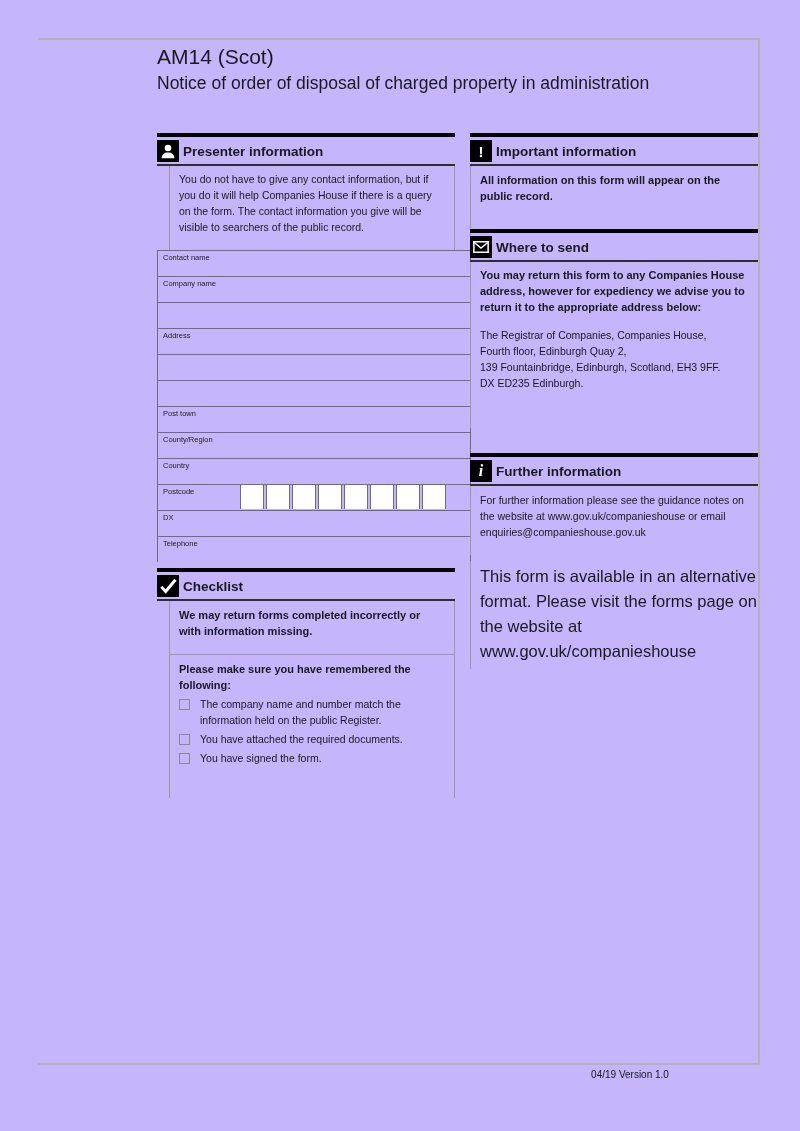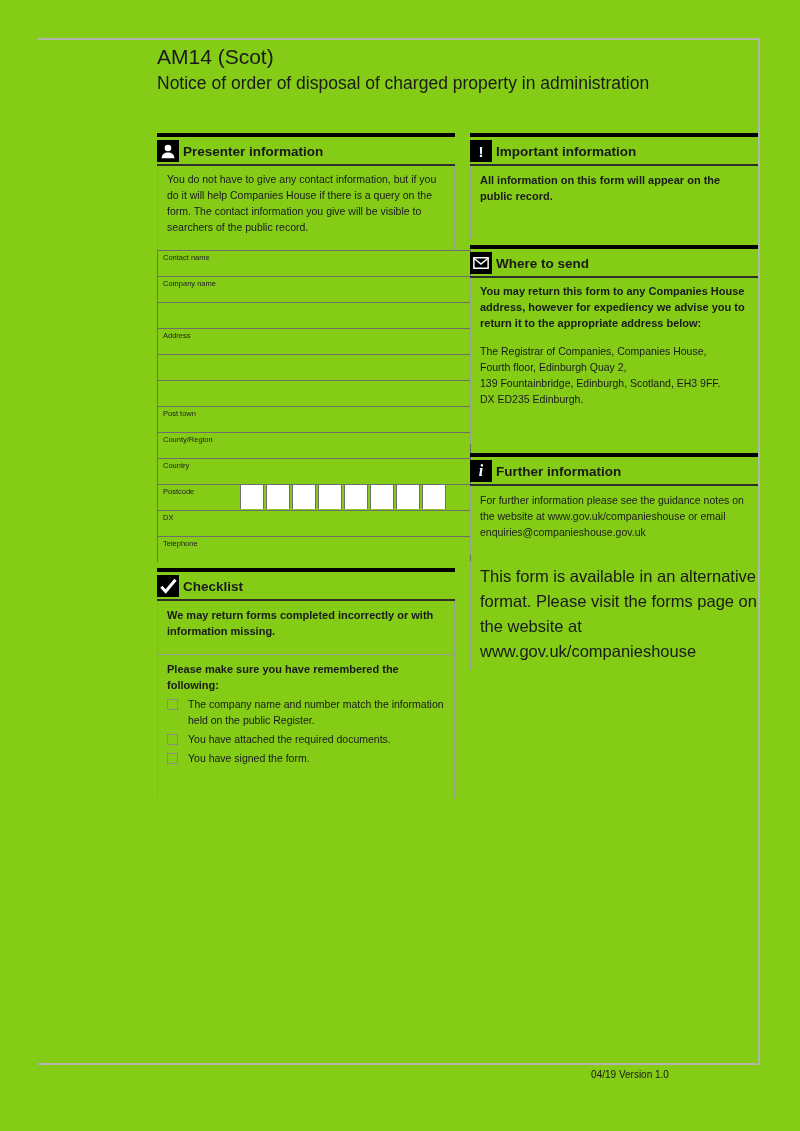--- a/index.html
+++ b/index.html
@@ -1,34 +1,34 @@
 <!DOCTYPE html>
 <html><head>
 <meta charset="utf-8">
 <style>
   html,body{margin:0;padding:0;background:#fff;}
-  .page{position:relative;width:800px;height:1131px;background:#84cc16;
+  .page{position:relative;width:800px;height:1131px;background:#c4b5fd;
         font-family:"Liberation Sans",sans-serif;color:#1a1a1a;overflow:hidden;}
   .hline{position:absolute;background:#b3b3b3;height:2px;}
   .vline{position:absolute;background:#b3b3b3;width:2px;}
   .title-wrap{position:absolute;left:157px;top:44px;width:620px;}
   .form-code{font-size:21px;line-height:25px;font-weight:400;}
   .form-title{font-size:17.5px;line-height:23px;font-weight:400;margin-top:3px;}
   .col{position:absolute;}
   .sec-bar{height:4px;background:#000;}
   .sec-head{display:flex;align-items:center;gap:4px;padding:3px 0 2px 0;
             border-bottom:2px solid #2e2e2e;}
   .icon-box{width:22px;height:22px;background:#000;color:#fff;display:flex;
             align-items:center;justify-content:center;flex:0 0 auto;}
   .icon-box .glyph{font-weight:bold;font-size:15px;line-height:1;}
   .icon-box .iglyph{font-family:"Liberation Serif",serif;font-style:italic;
             font-weight:bold;font-size:16px;line-height:1;}
   .sec-title{font-weight:bold;font-size:13.5px;}
   .block{border-left:1px solid #9a9a9a;padding:5px 9px;font-size:10.5px;line-height:16px;}
-  .block.rb{border-right:1px solid #9a9a9a;}
+  .block.rb{border-right:1px solid #9a9a9a;margin-left:12px;}
   .bold{font-weight:bold;font-size:11px;}
   .fields{position:absolute;left:0;width:314px;}
   .field-row{position:relative;height:26px;border:1px solid #6e6e6e;border-bottom:none;
              box-sizing:border-box;}
   .f-label{position:absolute;left:5px;top:2px;font-size:7.5px;color:#222;}
   .pc-box{position:absolute;top:-1px;height:25px;width:24px;box-sizing:border-box;
           border:1px solid #6e6e6e;border-bottom:none;background:#fff;}
   .chk-item{display:flex;margin-top:3px;}
   .chk-box{width:9px;height:9px;border:1px solid #8a8a8a;margin:3px 10px 0 0;flex:0 0 auto;}
   .addr{margin-top:12px;}
@@ -148,21 +148,21 @@
       <div class="sec-bar"></div>
       <div class="sec-head">
         <span class="icon-box">
           <span class="glyph">!</span>
         </span>
         <span class="sec-title">Important information</span>
       </div>
       <div class="block bold" style="height:62px;padding-top:6px;">All information on this form will appear on the public record.</div>
     </div>
 
-    <div style="position:absolute;left:0;top:112px;width:288px;">
+    <div style="position:absolute;left:0;top:96px;width:288px;">
       <div class="sec-bar"></div>
       <div class="sec-head">
         <span class="icon-box">
           <svg width="18" height="18" viewBox="0 0 24 24" fill="none" stroke="#fff" stroke-width="2">
             <rect x="2.5" y="5" width="19" height="14"></rect>
             <path d="M3 6l9 7.5L21 6"></path>
           </svg>
         </span>
         <span class="sec-title">Where to send</span>
       </div>

